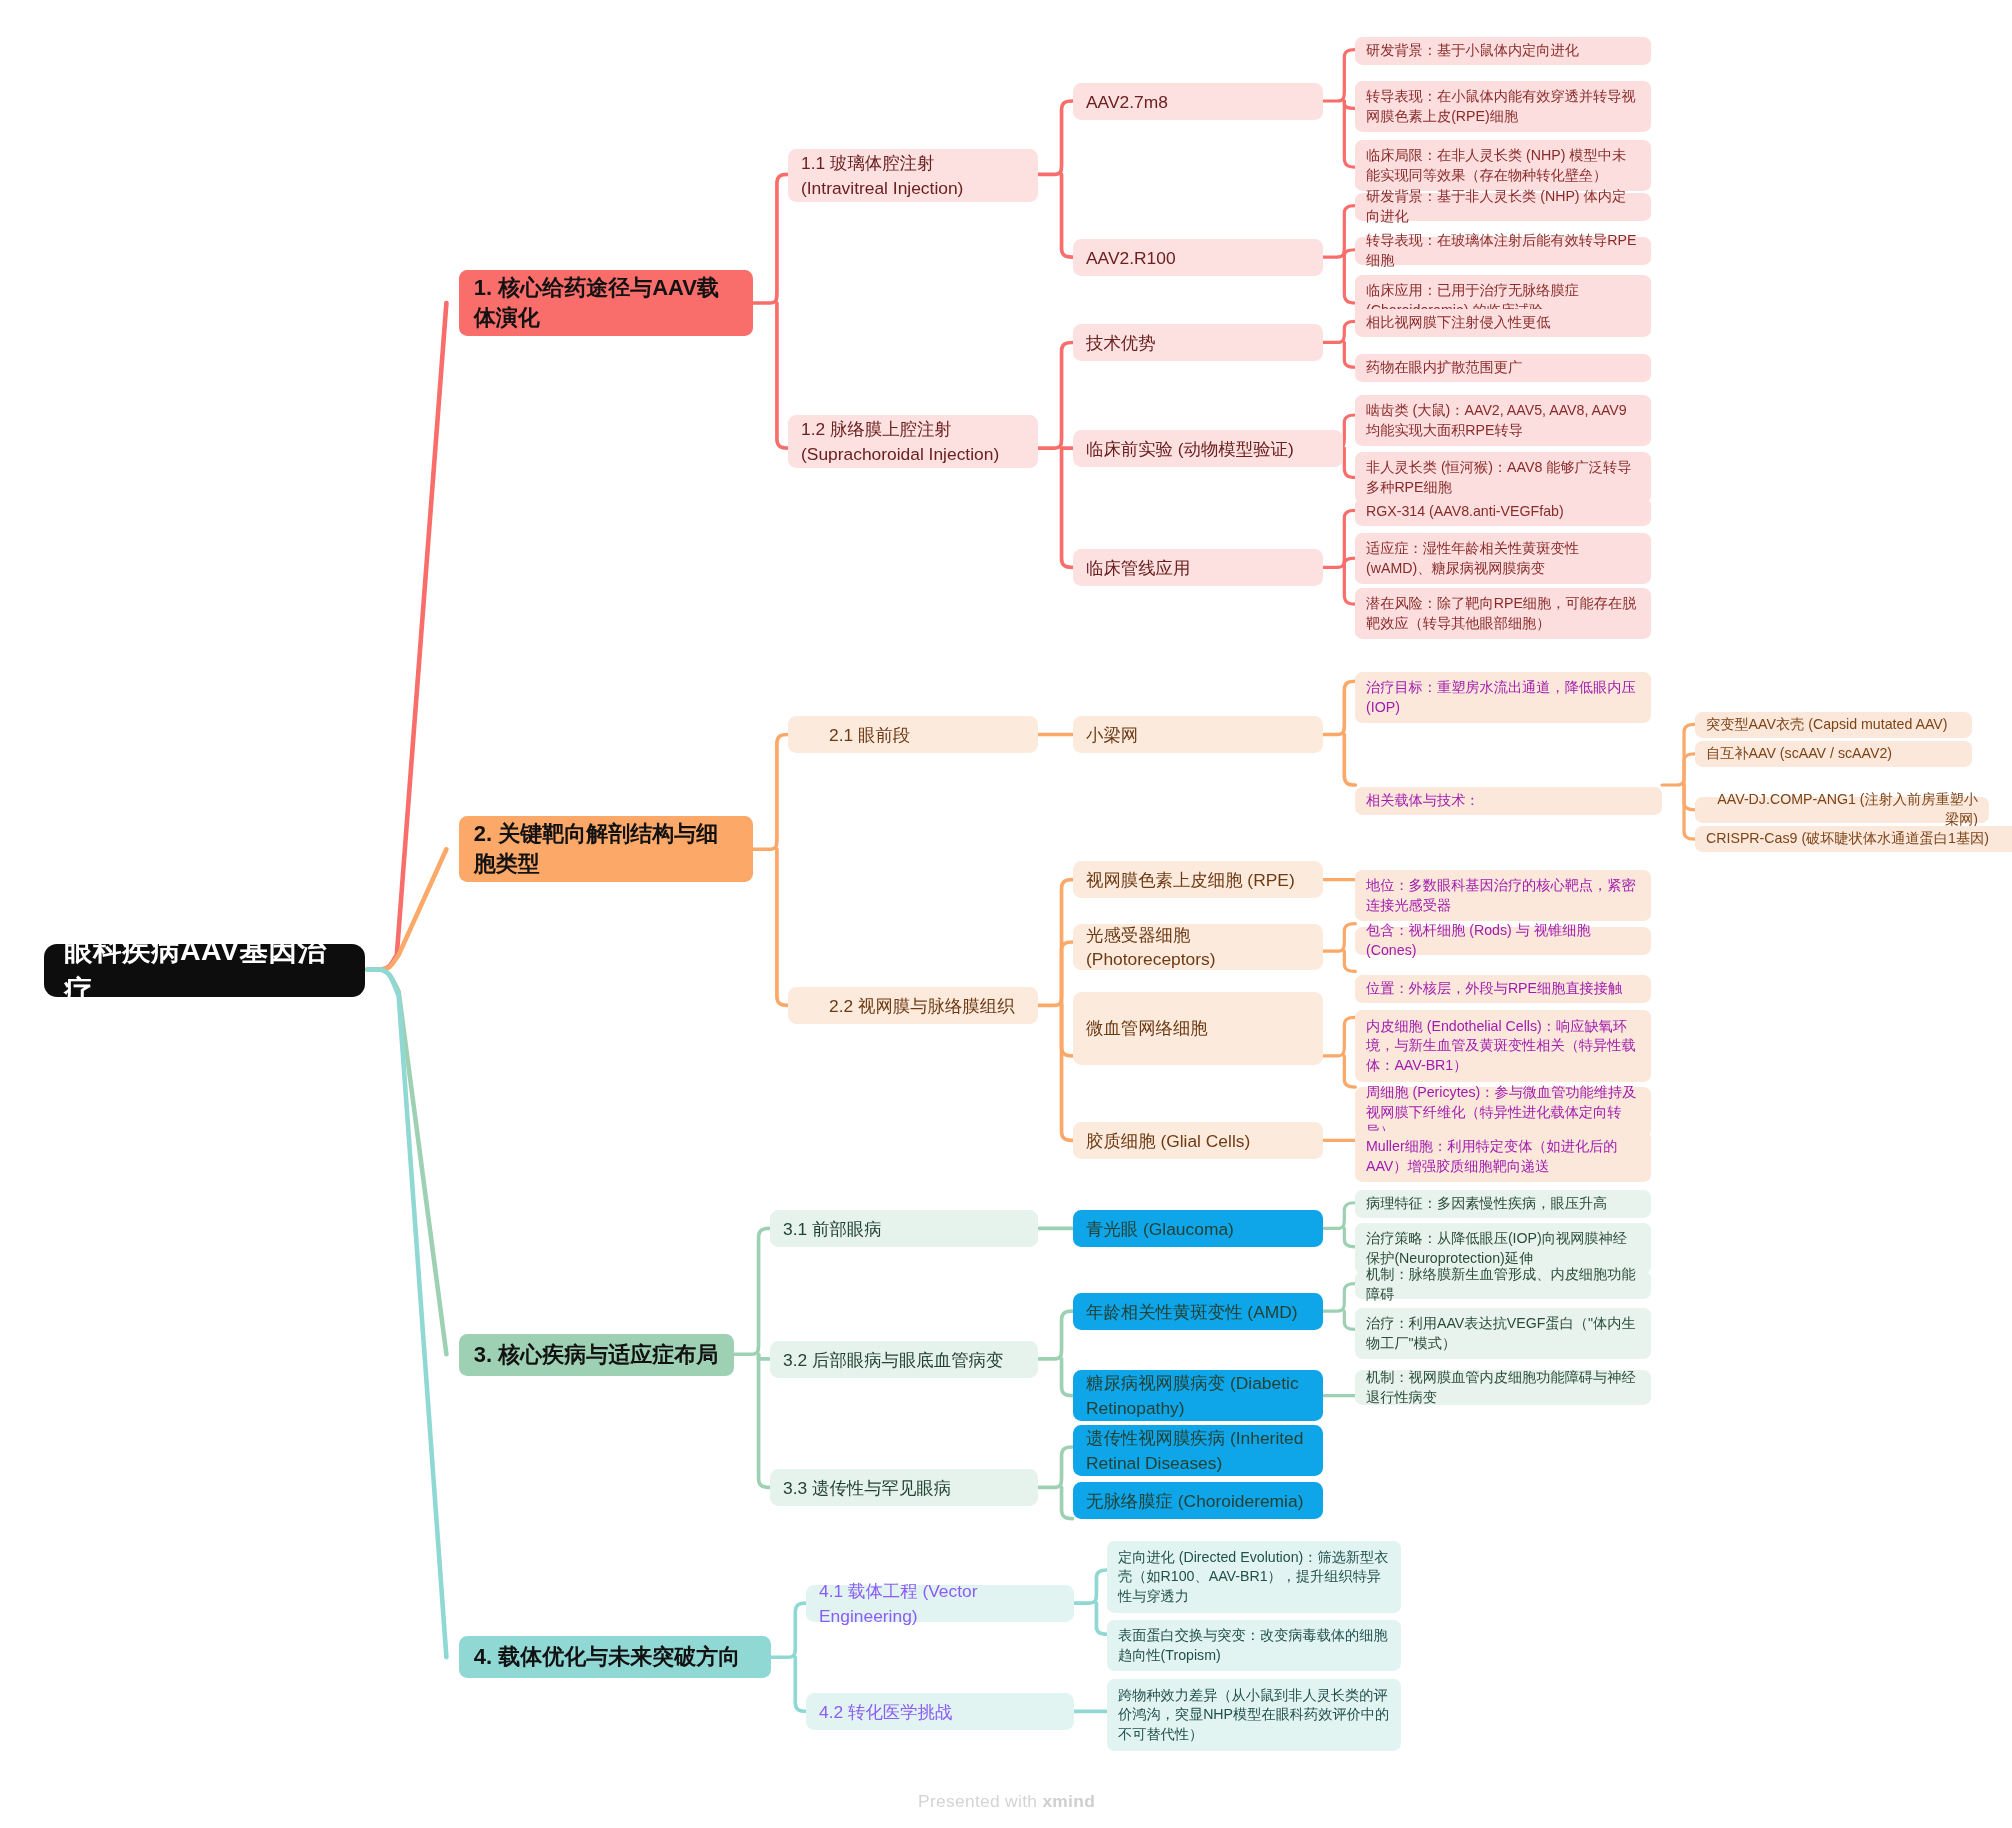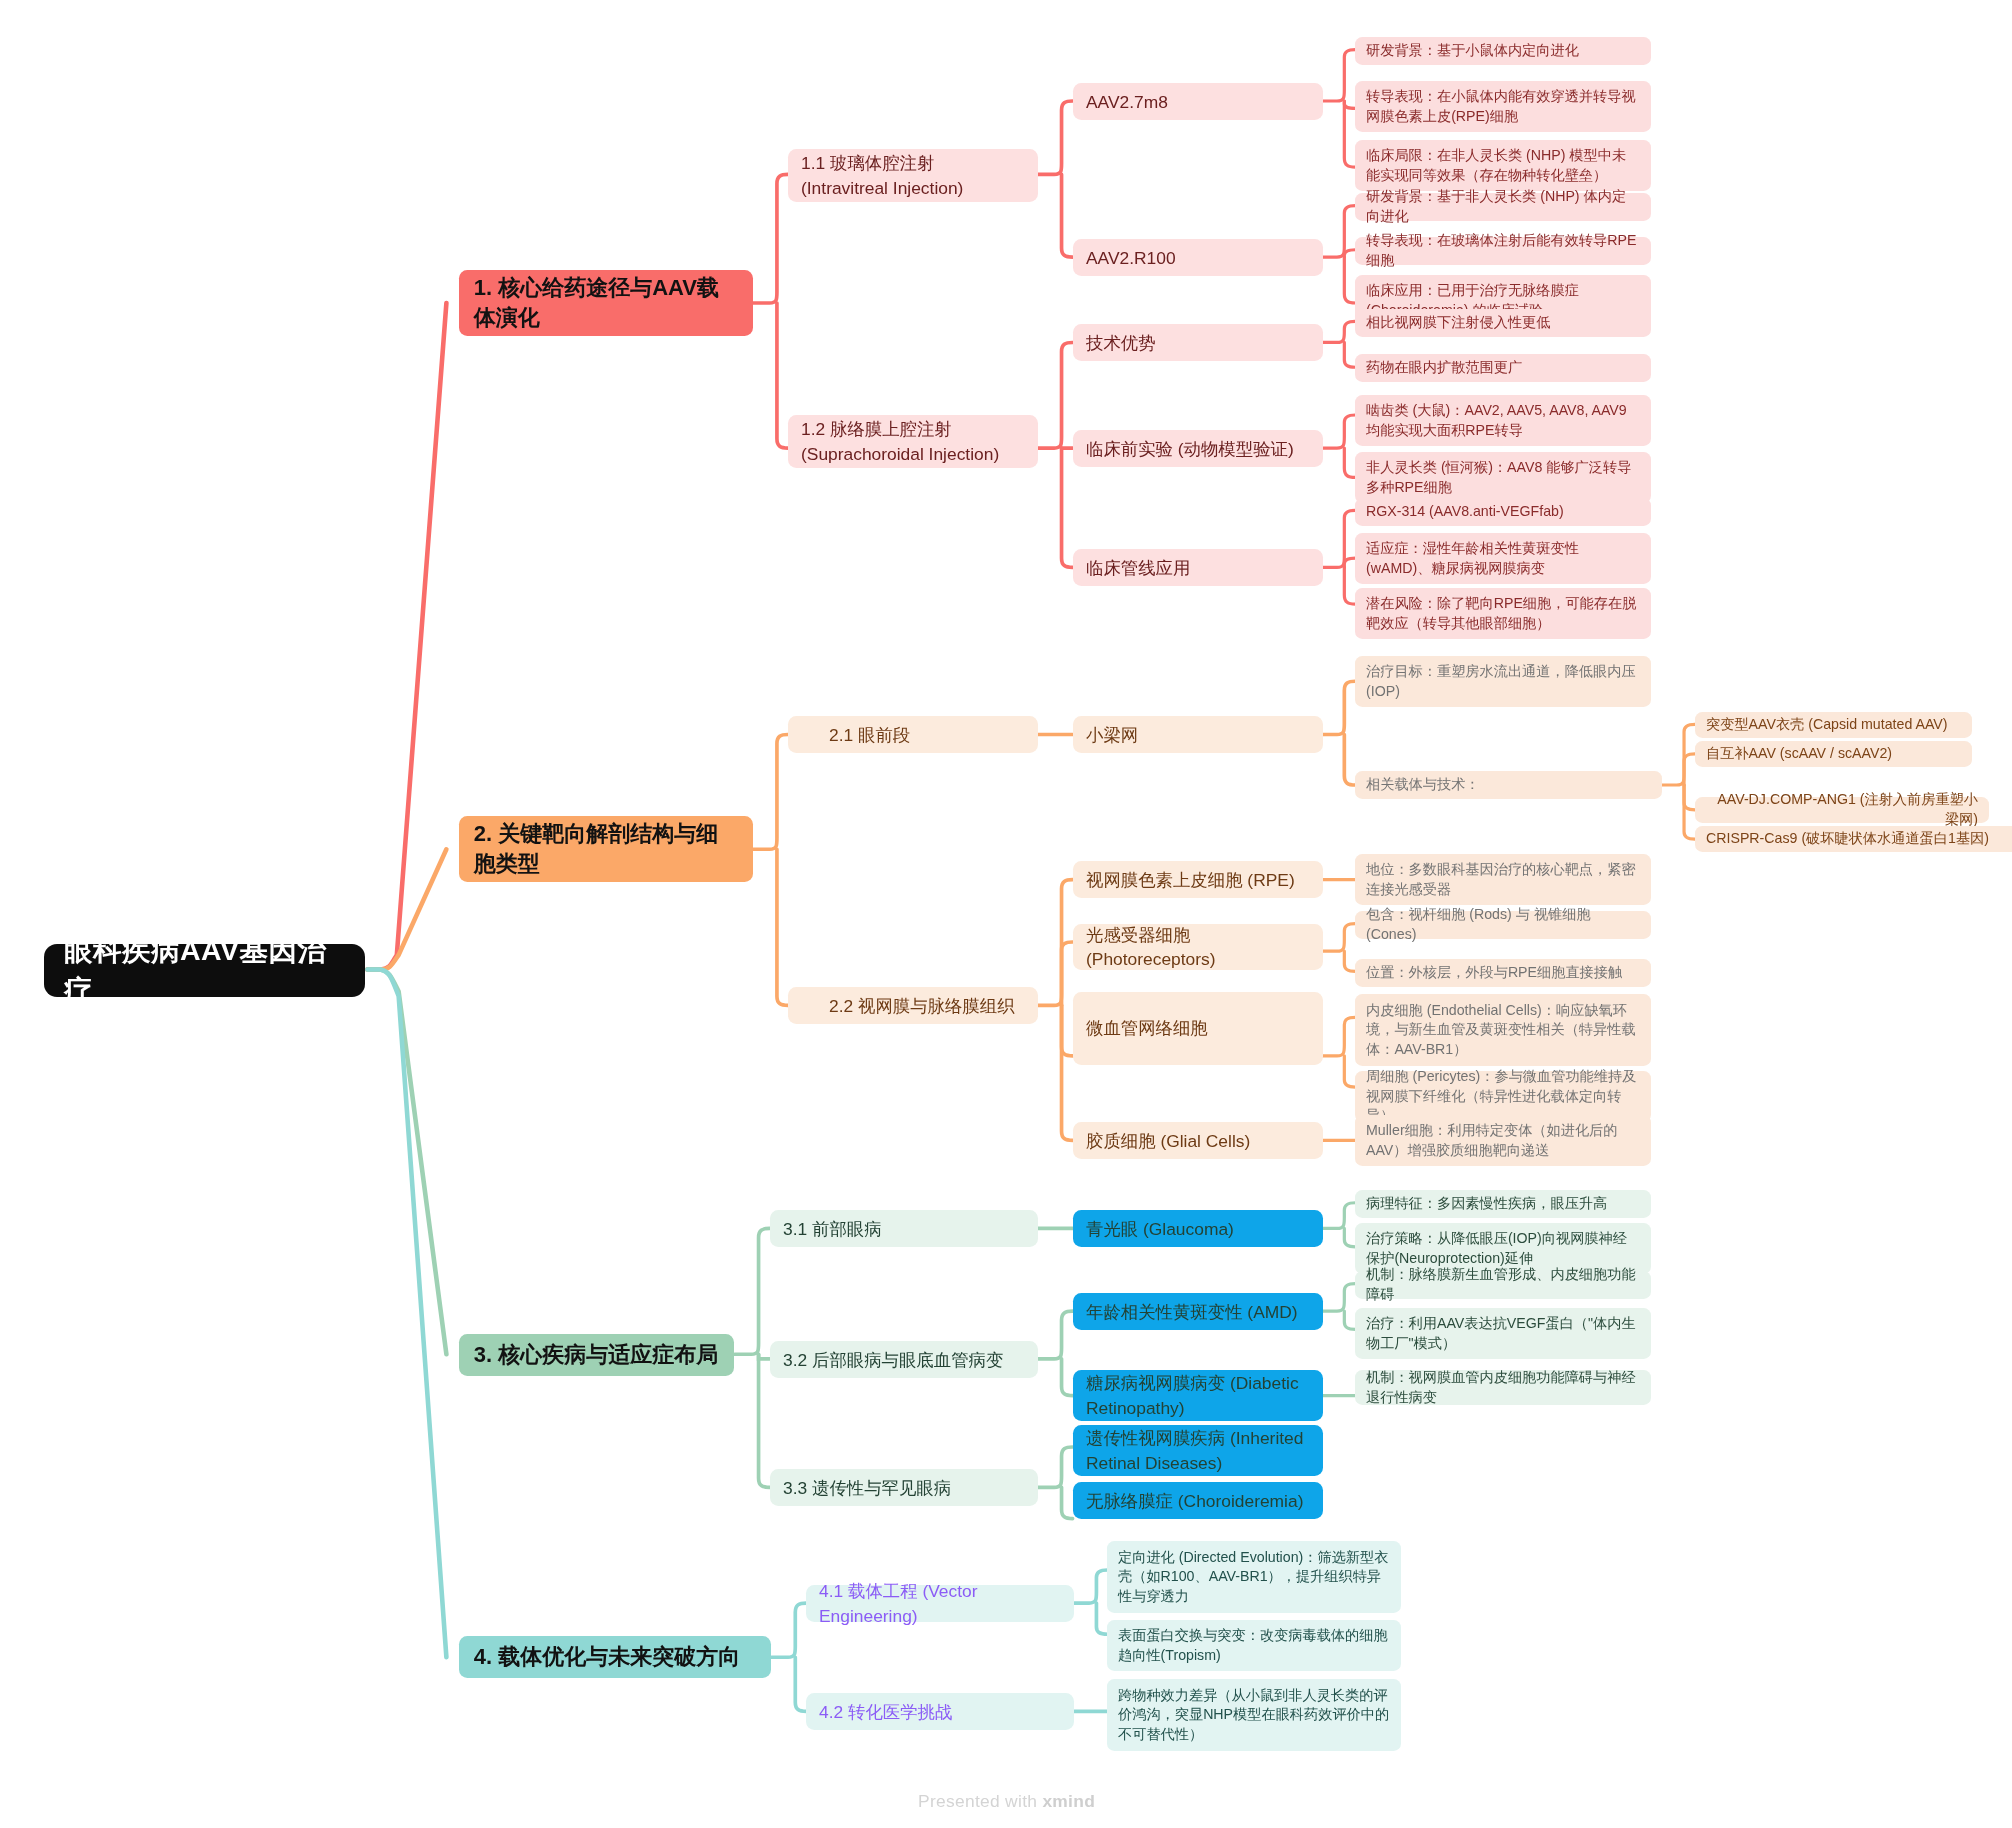--- a/index.html
+++ b/index.html
@@ -58,21 +58,21 @@
   .lvl2.c3 { background: #e6f3ec; color: #234234; }
   .lvl2.c4 { background: #e1f4f2; color: #8b5cf6; }
 
   .lvl3 { font-size: 17.4px; border-radius: 8.3px; padding: 9.2px 13px; }
   .lvl3.c1 { background: #fde0e0; color: #6b2020; }
   .lvl3.c2 { background: #fcebdd; color: #6d3a14; }
   .lvl3.c3 { background: #0ea5e9; color: #234234; }
 
   .lvl4 { font-size: 14.2px; border-radius: 7.3px; padding: 7.3px 11px; }
   .lvl4.c1 { background: #fcdede; color: #8a2b2b; }
-  .lvl4.c2 { background: #fbe8da; color: #737373; }
+  .lvl4.c2 { background: #fbe8da; color: #a21caf; margin-top: 16px; }
   .lvl4.c3 { background: #e7f3ec; color: #2b4c3c; }
   .lvl4.c4 { background: #e2f4f2; color: #22514c; }
 
   .lvl5 { font-size: 14.2px; border-radius: 7.3px; padding: 7.3px 11px;
           background: #fbe8da; color: #7d4418; }
 
   .watermark {
     position: absolute;
     font-size: 17.4px;
     color: #d4d4d4;
@@ -217,21 +217,21 @@
   <div class="node lvl4 c1" style="left:1355px; top:237px; width:296px; height:27.5px;">
     <span>转导表现：在玻璃体注射后能有效转导RPE细胞</span>
   </div>
   <div class="node lvl4 c1" style="left:1355px; top:275px; width:296px; height:51px;">
     <span>临床应用：已用于治疗无脉络膜症 (Choroideremia) 的临床试验</span>
   </div>
 
   <div class="node lvl3 c1" style="left:1073px; top:324px; width:250px; height:37px;">
     <span>技术优势</span>
   </div>
-  <div class="node lvl3 c1" style="left:1073px; top:430px; width:250px; height:37px;">
+  <div class="node lvl3 c1" style="left:1073px; top:430px; width:270px; height:37px;">
     <span>临床前实验 (动物模型验证)</span>
   </div>
   <div class="node lvl3 c1" style="left:1073px; top:549px; width:250px; height:37px;">
     <span>临床管线应用</span>
   </div>
 
   <div class="node lvl4 c1" style="left:1355px; top:309px; width:296px; height:27.5px;">
     <span>相比视网膜下注射侵入性更低</span>
   </div>
   <div class="node lvl4 c1" style="left:1355px; top:354px; width:296px; height:27.5px;">

